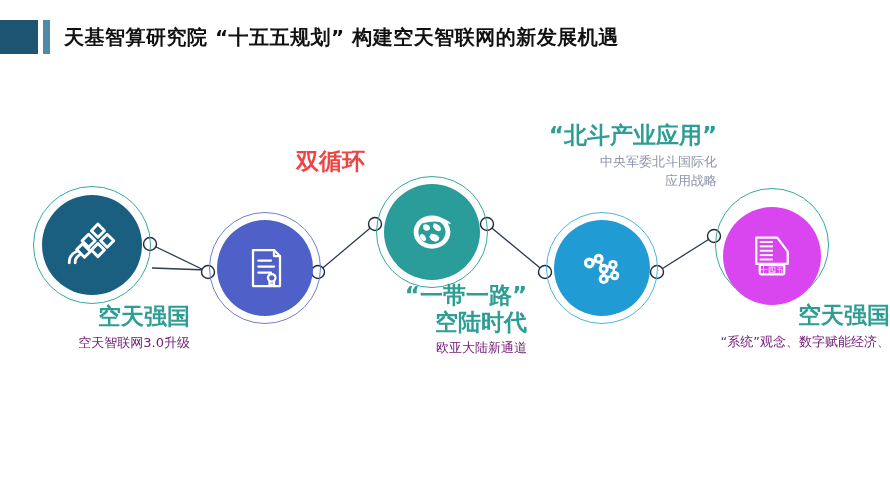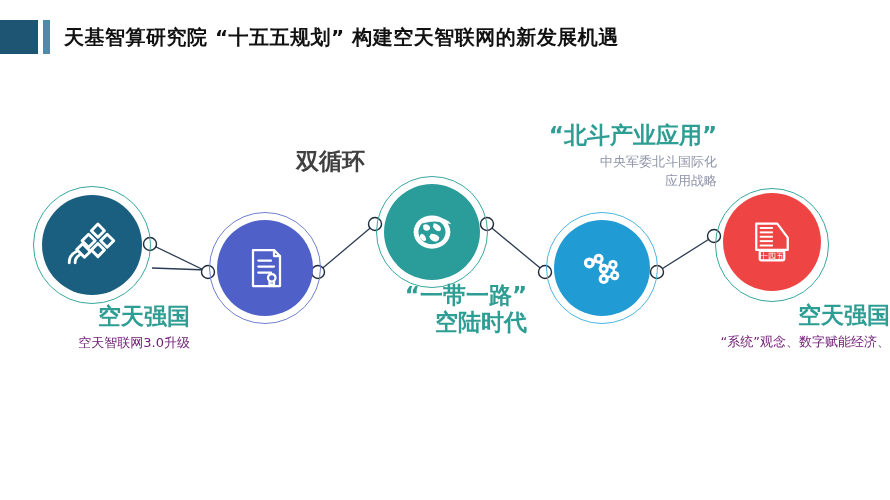--- a/index.html
+++ b/index.html
@@ -46,21 +46,21 @@
   .label .t2 { font-size: 23px; font-weight: bold; line-height: 1.16;
     font-family: "DejaVu Sans", "Liberation Sans", sans-serif; }
   .label .s {
     font-size: 13px; line-height: 1.45; margin-top: 4px;
     font-family: "DejaVu Sans", "Liberation Sans", sans-serif;
   }
   .label .s div { white-space: nowrap; }
 
   
   .c-teal   { color: #2e9d93; }
-  .c-indigo { color: #404040; }
+  .c-indigo { color: #ef4444; }
   .c-sub-gray { color: #8e93a8; }
   .c-sub-teal { color: #701a75; }
 </style>
 </head>
 <body>
 
 <div id="stage">
 
   <div class="header">
     <div class="hdr-block"></div>
@@ -147,20 +147,23 @@
           <path d="M20 34 q4 1 5 5 q1 4 -3 3 q-4 -2 -4 -6 Z"></path>
           <path d="M31 34 q7 0 9 4 q1 4 -4 5 q-6 -1 -7 -6 Z"></path>
           <path d="M20 19 q14 -7 28 -1 q4 2 6 5 q-3 -1 -7 -1 q-12 -4 -25 0 Z"></path>
         </g>
       </svg>
     </div>
   </div>
   <div class="label" style="left:337px; top:282px; width:190px;">
     <div class="t c-teal">“一带一路”</div>
     <div class="t2 c-teal">空陆时代</div>
+    <div class="s c-sub-teal">
+      <div>欧亚大陆新通道</div>
+    </div>
   </div>
 
   <div class="node" style="left:546px; top:212px; width:112px; height:112px;">
     <div class="ring" style="left:0; top:0; width:112px; height:112px; border-color:#49b6e0;"></div>
     <div class="disc" style="left:8px; top:8px; width:96px; height:96px; background:#219bd4;">
       <svg width="54" height="54" viewBox="0 0 64 64">
         <g stroke="#ffffff" stroke-width="3" fill="none">
           <line x1="17" y1="26" x2="28" y2="22"></line>
           <line x1="28" y1="22" x2="34" y2="33"></line>
           <line x1="34" y1="33" x2="45" y2="28"></line>
@@ -190,21 +193,21 @@
   <div class="label" style="left:487px; top:122px; width:230px;">
     <div class="t c-teal">“北斗产业应用”</div>
     <div class="s c-sub-gray">
       <div>中央军委北斗国际化</div>
       <div>应用战略</div>
     </div>
   </div>
 
   <div class="node" style="left:715px; top:188px; width:114px; height:114px;">
     <div class="ring" style="left:0; top:0; width:114px; height:114px;"></div>
-    <div class="disc" style="left:8px; top:5px; width:98px; height:98px; background:#ef4444;">
+    <div class="disc" style="left:8px; top:19px; width:98px; height:98px; background:#d946ef;">
       <svg width="56" height="56" viewBox="0 0 64 64">
         <g fill="none" stroke="#ffffff" stroke-width="2.6" stroke-linejoin="round">
           <path d="M14 11 H38 L50 27 V41 H14 Z"></path>
           <rect x="18" y="42" width="28" height="11" rx="1.5"></rect>
         </g>
         <g stroke="#ffffff" stroke-width="2.2">
           <line x1="18" y1="16" x2="33" y2="16"></line>
           <line x1="18" y1="21" x2="33" y2="21"></line>
           <line x1="18" y1="26" x2="33" y2="26"></line>
           <line x1="18" y1="31" x2="33" y2="31"></line>

